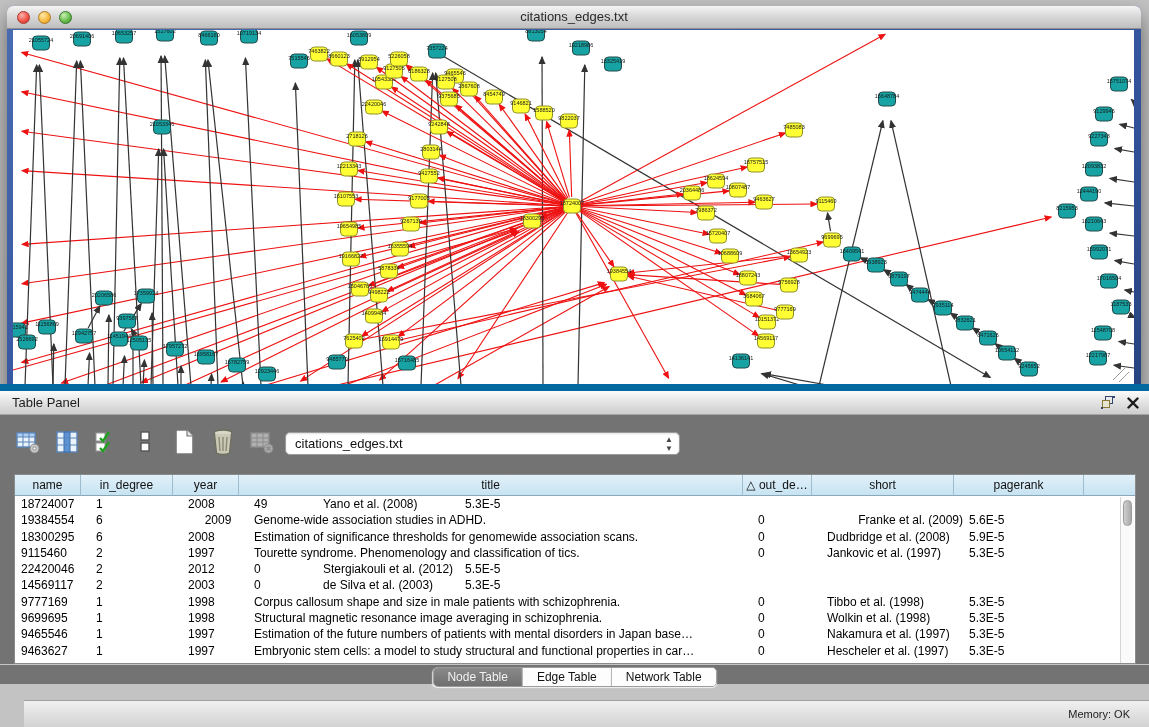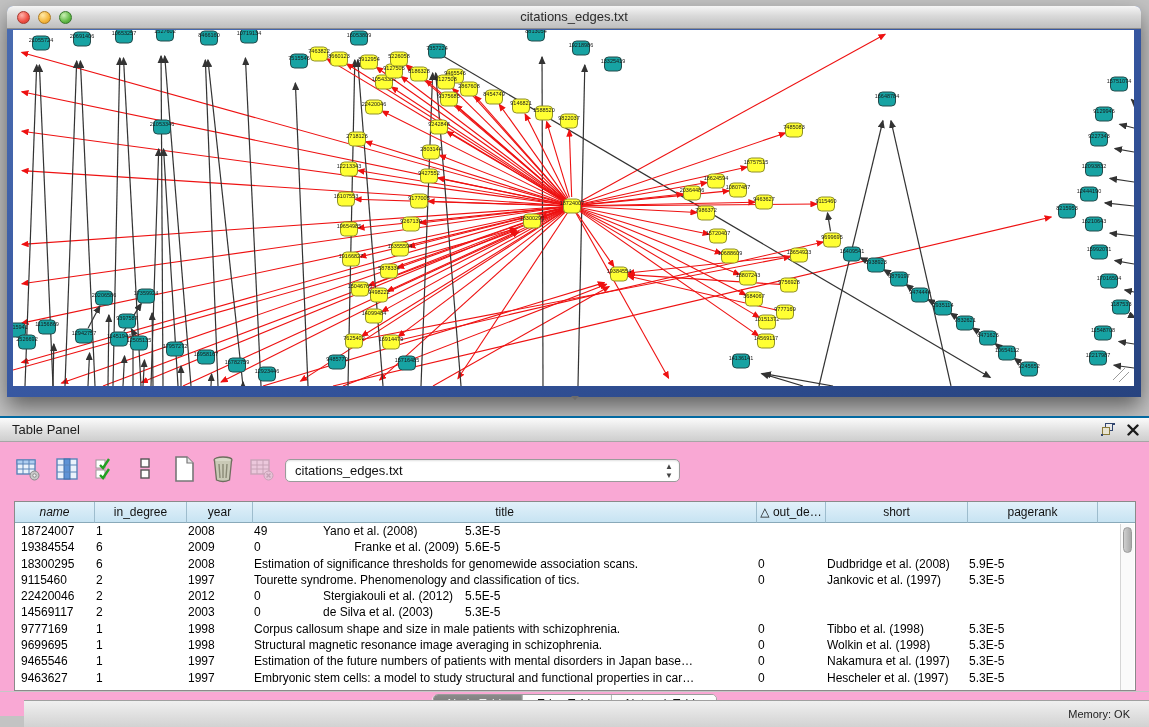--- a/index.html
+++ b/index.html
@@ -22,22 +22,22 @@
   .light.green  { background:radial-gradient(circle at 35% 30%,#c9f0b4,#62ba46 60%,#3f9330); border:1px solid #35772a; }
   .canvas-wrap { position:absolute; left:6px; top:24px; width:1121px; height:356px; background:#fff; overflow:hidden; }
   .canvas-wrap svg { display:block; }
 
   
   .divider-handle { position:absolute; left:568px; top:396px; width:12px; height:4px; }
   .divider-handle:before { content:""; position:absolute; left:3px; top:0;
     border-left:4px solid transparent; border-right:4px solid transparent; border-top:4px solid #6b6b6b; }
 
   
-  .table-panel { position:absolute; left:0; top:416px; width:1149px; height:300px; background:#f9a8d4;
-    border-top:2px solid #0369a1; }
+  .table-panel { position:absolute; left:0; top:384px; width:1149px; height:300px; background:#737373;
+    border-top:7px solid #0369a1; }
   .panel-header { height:24px; background:linear-gradient(#fbfbfb,#dedede 60%,#cecece);
     border-bottom:1px solid #a6a6a6; position:relative; }
   .panel-header .panel-title { position:absolute; left:12px; top:4px; font-size:13px; color:#1c1c1c; }
   .panel-controls { position:absolute; right:10px; top:4px; display:flex; gap:12px; align-items:center; }
 
   .toolbar { position:absolute; left:0; top:24px; width:100%; height:58px; }
   .tool-icons { position:absolute; left:14px; top:12px; display:flex; gap:11px; align-items:center; }
   .tool-btn { width:28px; height:30px; display:flex; align-items:center; justify-content:center; }
   .dropdown { position:absolute; left:285px; top:17px; width:395px; height:23px; background:#fff;
     border:1px solid #9b9b9b; border-radius:5px; box-shadow:inset 0 1px 2px rgba(0,0,0,.12);
@@ -734,42 +734,43 @@
       <span class="tool-btn" style="font-family:'Liberation Serif',serif;font-style:italic;font-size:15px;color:#1a1a1a;">f(x)</span>
     </div>
     <div class="dropdown">
       <span>citations_edges.txt</span>
       <span class="dd-arrows">▲<br>▼</span>
     </div>
   </div>
 
   <div class="table-box">
     <div class="thead">
-        <div class="th" style="width: 80px; font-style: italic;">name</div>
+        <div class="th" style="width: 66px;">name</div>
         <div class="th" style="width: 92px;">in_degree</div>
         <div class="th" style="width: 66px;">year</div>
         <div class="th" style="width: 504px;">title</div>
         <div class="th" style="width: 69px;">△ out_de…</div>
         <div class="th" style="width: 142px;">short</div>
         <div class="th" style="width: 130px;">pagerank</div>
         <div class="th filler"></div>
       </div>
     <div class="tbody">
         <div class="tr">
           <div class="td" style="width: 75px;">18724007</div>
           <div class="td" style="width: 92px;">1</div>
           <div class="td" style="width: 66px;">2008</div>
           <div class="td" style="width: 69px;">49</div>
           <div class="td" style="width: 142px;">Yano et al. (2008)</div>
           <div class="td" style="width: 130px;">5.3E-5</div>
         </div>
         <div class="tr">
           <div class="td" style="width: 75px;">19384554</div>
           <div class="td" style="width: 92px;">6</div>
-          <div class="td" style="width: 66px;">2009</div>
+          <div class="td" style="width: 66px; text-align: center;">2009</div>
+          <div class="td" style="width: 504px;">Genome-wide association studies in ADHD.</div>
           <div class="td" style="width: 69px;">0</div>
           <div class="td" style="width: 142px; text-align: right;">Franke et al. (2009)</div>
           <div class="td" style="width: 130px;">5.6E-5</div>
         </div>
         <div class="tr">
           <div class="td" style="width: 75px;">18300295</div>
           <div class="td" style="width: 92px;">6</div>
           <div class="td" style="width: 66px;">2008</div>
           <div class="td" style="width: 504px;">Estimation of significance thresholds for genomewide association scans.</div>
           <div class="td" style="width: 69px;">0</div>

